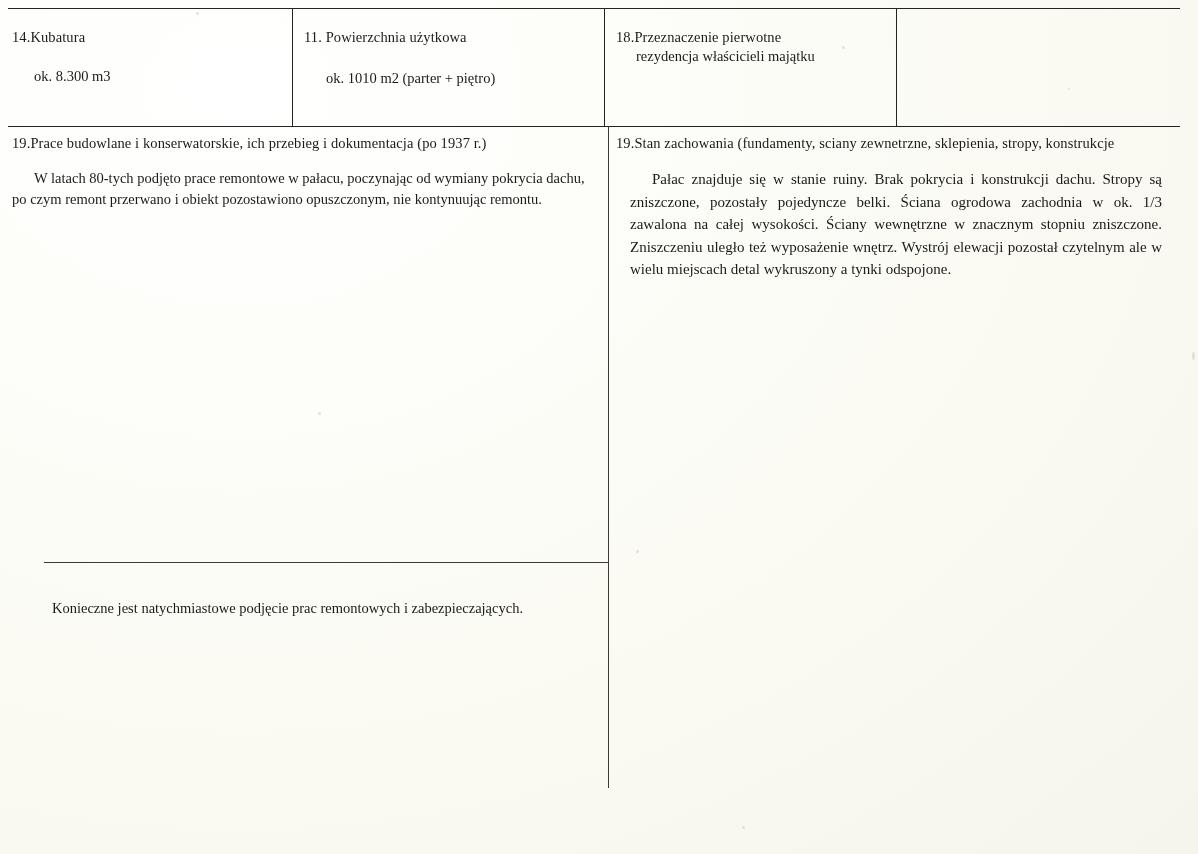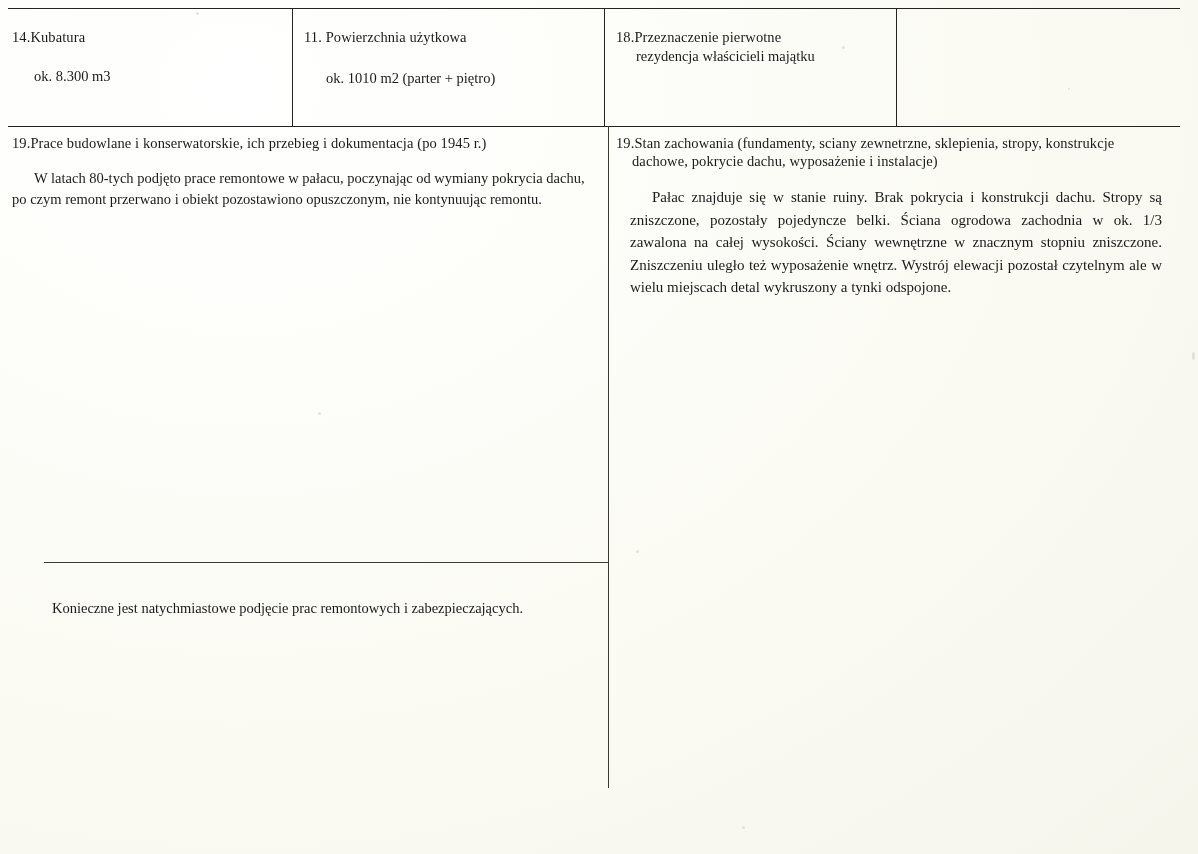--- a/index.html
+++ b/index.html
@@ -129,26 +129,26 @@
       <div class="val">ok.  1010 m2  (parter + piętro)</div>
     </div>
 
     <div class="cell" id="c16">
       <div class="cap"><span>18.</span><span>Przeznaczenie pierwotne</span></div>
       <div class="val">rezydencja właścicieli majątku</div>
     </div>
 
 
     <div class="cell" id="c18">
-      <div class="cap"><span>19.</span><span>Prace budowlane i konserwatorskie, ich przebieg i dokumentacja (po 1945 r.)</span></div>
+      <div class="cap"><span>19.</span><span>Prace budowlane i konserwatorskie, ich przebieg i dokumentacja (po 1937 r.)</span></div>
       <div class="val indent">W latach 80-tych podjęto prace remontowe w pałacu, poczynając od wymiany pokrycia dachu, po czym remont przerwano i obiekt pozostawiono opuszczonym, nie kontynuując remontu.</div>
     </div>
 
     <div class="cell" id="c19">
-      <div class="cap"><span>19.</span><span>Stan zachowania (fundamenty, sciany zewnetrzne, sklepienia, stropy, konstrukcje</span><span class="cont">dachowe, pokrycie dachu, wyposażenie i instalacje)</span></div>
+      <div class="cap"><span>19.</span><span>Stan zachowania (fundamenty, sciany zewnetrzne, sklepienia, stropy, konstrukcje</span></div>
       <div class="val-just indent">Pałac znajduje się w stanie ruiny. Brak pokrycia i konstrukcji dachu. Stropy są zniszczone, pozostały pojedyncze belki. Ściana ogrodowa zachodnia w ok. 1/3 zawalona na całej wysokości. Ściany wewnętrzne w znacznym stopniu zniszczone. Zniszczeniu uległo też wyposażenie wnętrz. Wystrój elewacji pozostał czytelnym ale w wielu miejscach detal wykruszony a tynki odspojone.</div>
     </div>
 
     <div class="cell" id="c20">
       <div class="val">Konieczne jest natychmiastowe podjęcie  prac remontowych i zabezpieczających.</div>
     </div>
 
   </div>
 
   <div class="speck" style="left:196px; top:12px;  width:3px; height:3px;"></div>

